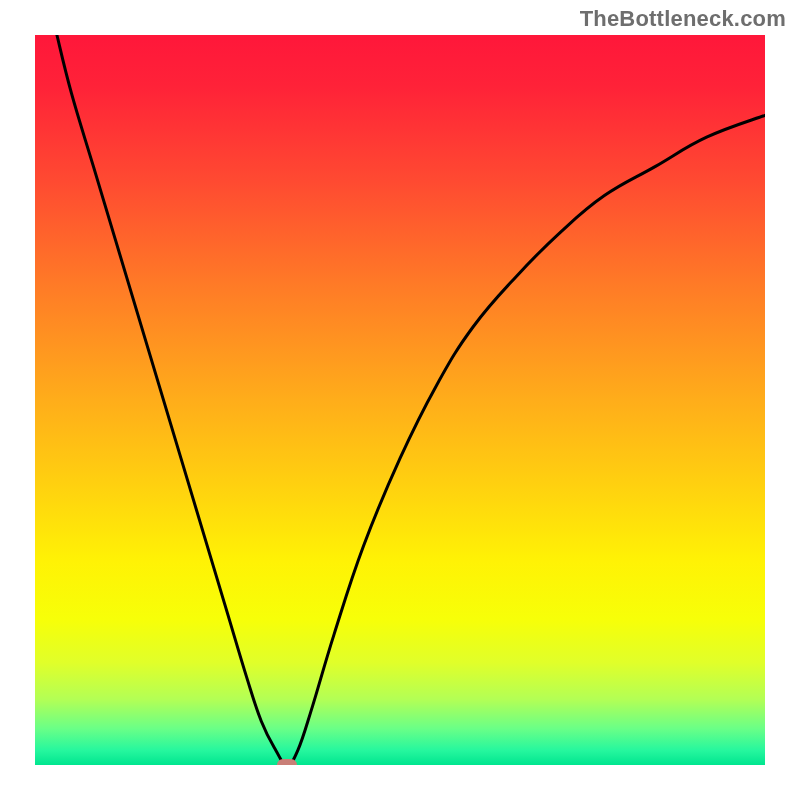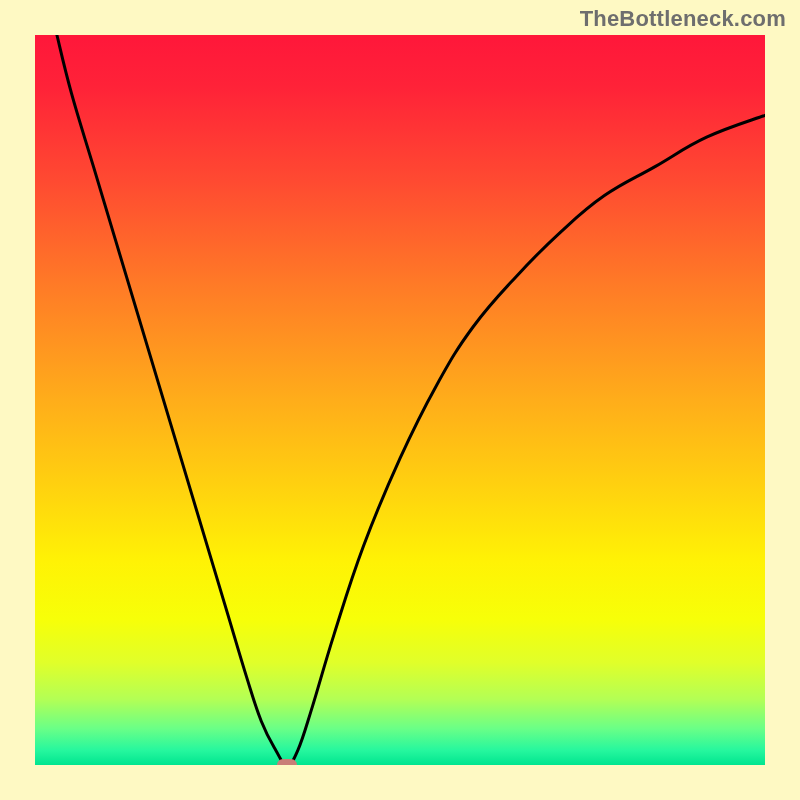--- a/index.html
+++ b/index.html
@@ -7,21 +7,21 @@
     padding: 0;
     width: 800px;
     height: 800px;
     background: #000;
     overflow: hidden;
   }
   .frame {
     position: relative;
     width: 800px;
     height: 800px;
-    background: #fef9c3;
+    background: #ffffff;
   }
   .plot {
     position: absolute;
     left: 35px;
     top: 35px;
     width: 730px;
     height: 730px;
     overflow: hidden;
   }
   .gradient {

